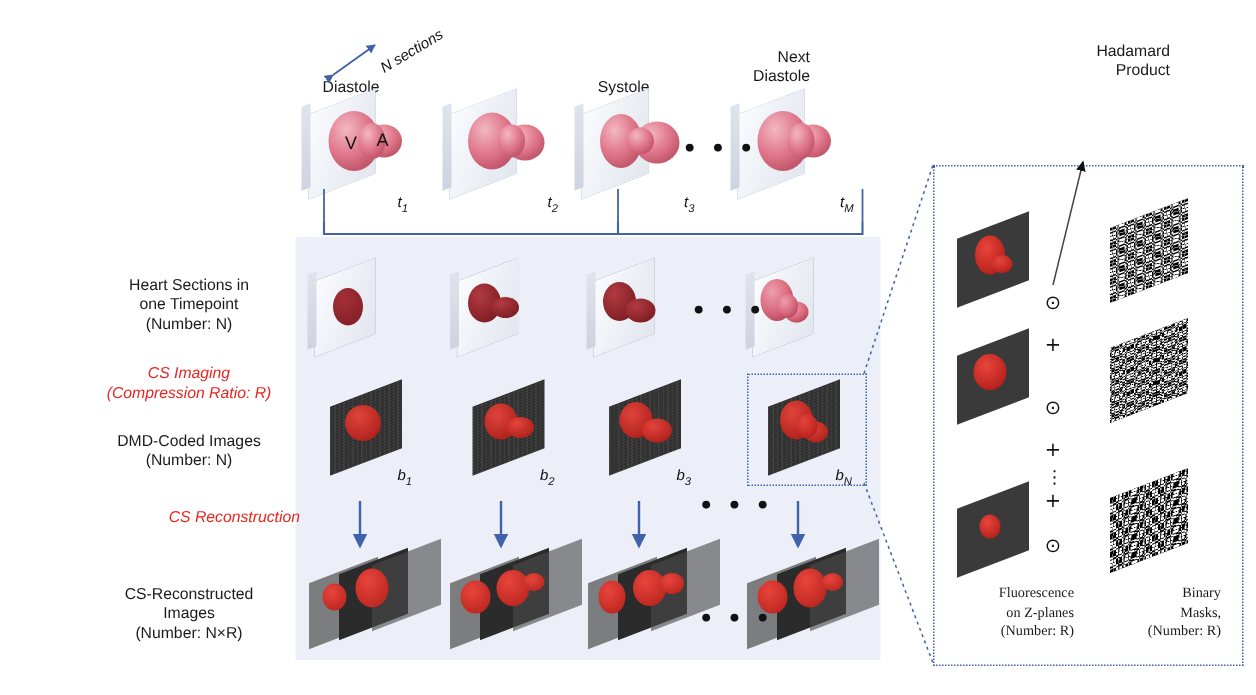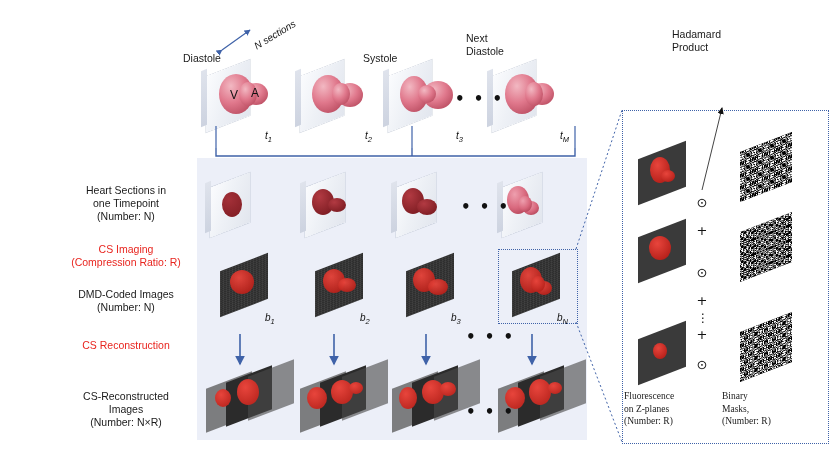--- a/index.html
+++ b/index.html
@@ -26,24 +26,24 @@
   }
 
   
   .rowlabel{
     text-align:center;
     font-size:10.5px;
     line-height:13px;
     color:#1a1a1a;
     white-space:pre-line;
   }
-  .rowlabel.red{color:#e8251f;}
-
-  
-  .anno{font-size:10.5px;line-height:12.5px;text-align:left;color:#1a1a1a;}
+  .rowlabel.red{color:#e8251f;font-style:italic;}
+
+  
+  .anno{font-size:10.5px;line-height:12.5px;text-align:right;color:#1a1a1a;}
   .anno.small{font-size:9.5px;font-family:Liberation Serif, serif;}
   .tick{font-size:10px;font-style:italic;color:#111;margin-left:13px;}
 
   
   .slab{
     position:absolute;
     background:linear-gradient(110deg,#fbfcfe 0%,#eef1f6 46%,#e2e6ee 100%);
     transform:skewY(-21deg);
     box-shadow:0 0 0 0.5px rgba(170,178,195,.55);
   }
@@ -107,21 +107,21 @@
   <div class="abs rowlabel" style="left:52px;top:184px;width:148px;">Heart Sections in
 one Timepoint
 (Number: N)</div>
 
   <div class="abs rowlabel red" style="left:52px;top:243px;width:148px;">CS Imaging
 (Compression Ratio: R)</div>
 
   <div class="abs rowlabel" style="left:52px;top:288px;width:148px;">DMD-Coded Images
 (Number: N)</div>
 
-  <div class="abs rowlabel red" style="left:52px;top:339px;width:148px;">CS Reconstruction</div>
+  <div class="abs rowlabel red" style="left:52px;top:339px;width:148px;text-align:right;">CS Reconstruction</div>
 
   <div class="abs rowlabel" style="left:52px;top:390px;width:148px;">CS-Reconstructed
 Images
 (Number: N×R)</div>
 
   <div class="abs anno" style="left:183px;top:52px;width:70px;">Diastole</div>
   <div class="abs anno" style="left:363px;top:52px;width:70px;">Systole</div>
   <div class="abs anno" style="left:466px;top:32px;width:74px;white-space:pre-line;">Next
 Diastole</div>
 

